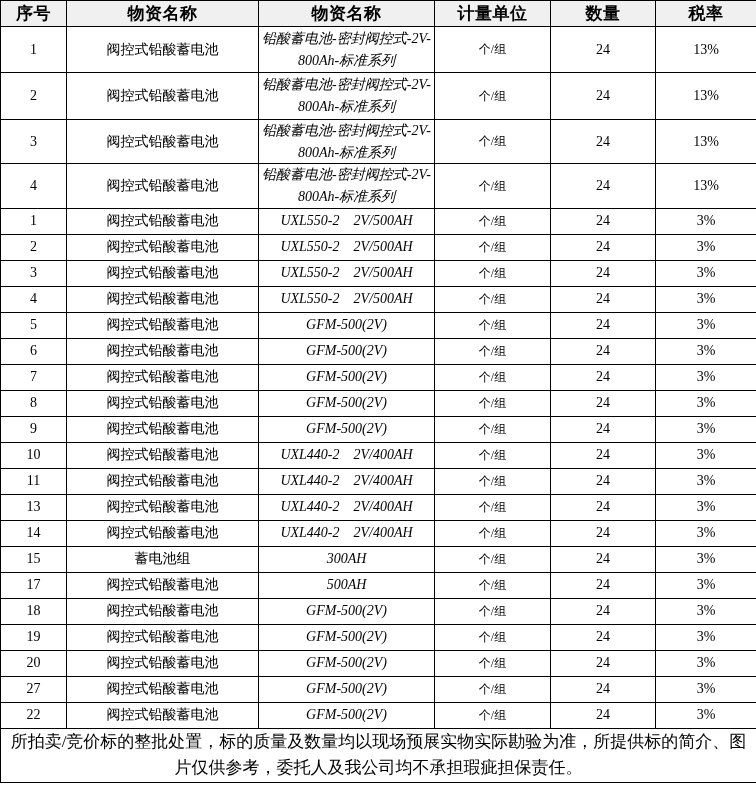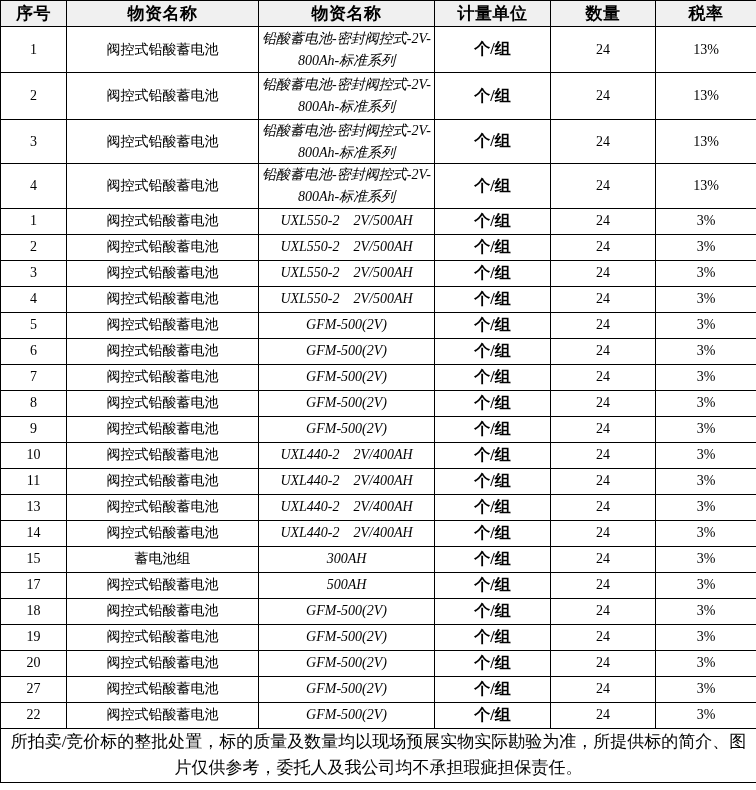--- a/index.html
+++ b/index.html
@@ -61,22 +61,21 @@
   td.cell-name {
     font-size: 14px;
   }
   td.cell-spec {
     font-size: 14px;
     font-family: "Liberation Mono", "DejaVu Sans Mono", monospace;
     line-height: 1.55;
     font-style: italic;
   }
   td.cell-unit {
-    font-size: 16px;
-    font-weight: bold;
+    font-size: 12px;
   }
   tr.row-std td { height: 25px; }
   tr.row-tall-1 td { height: 45px; }
   tr.row-tall-2 td { height: 46px; }
   tr.row-tall-3 td { height: 42px; }
   tr.row-tall-4 td { height: 43px; }
 
   td.footer-note {
     border: 1px solid #000000;
     color: #FF0000;

